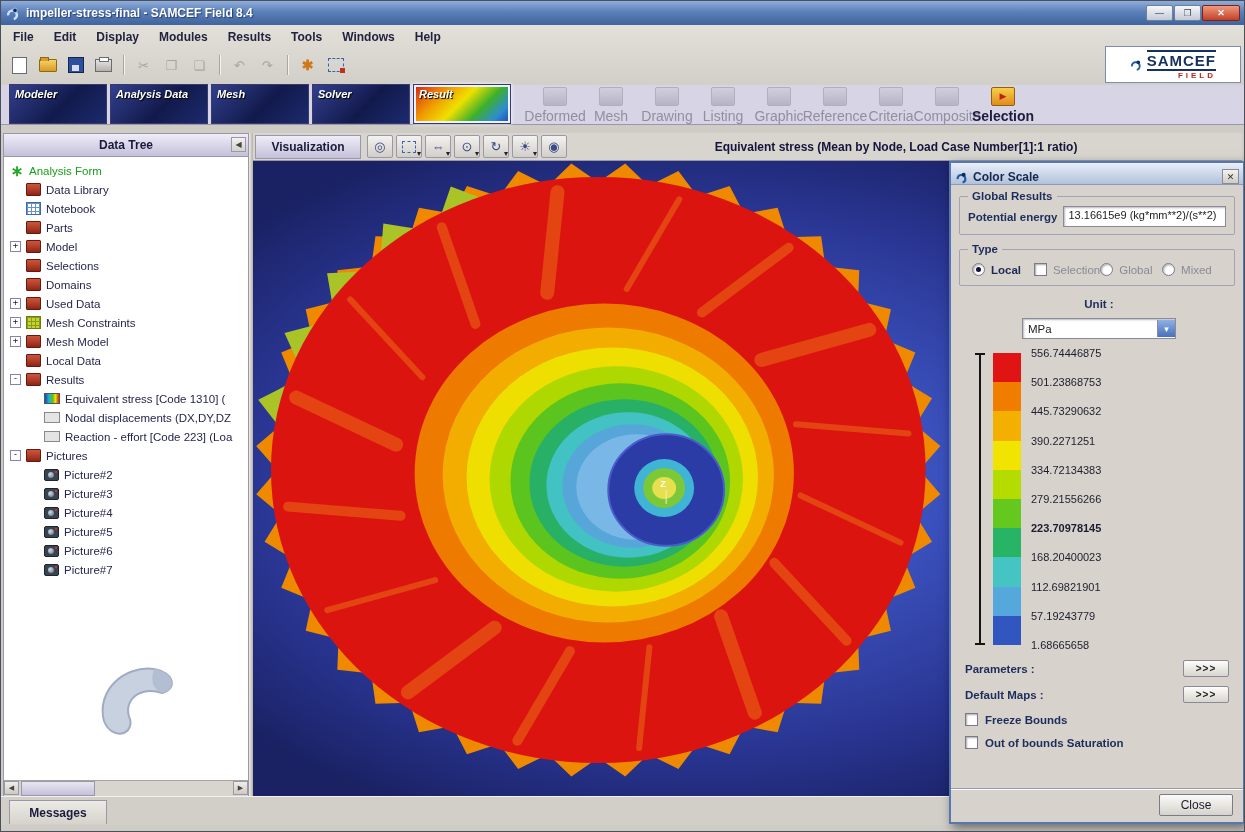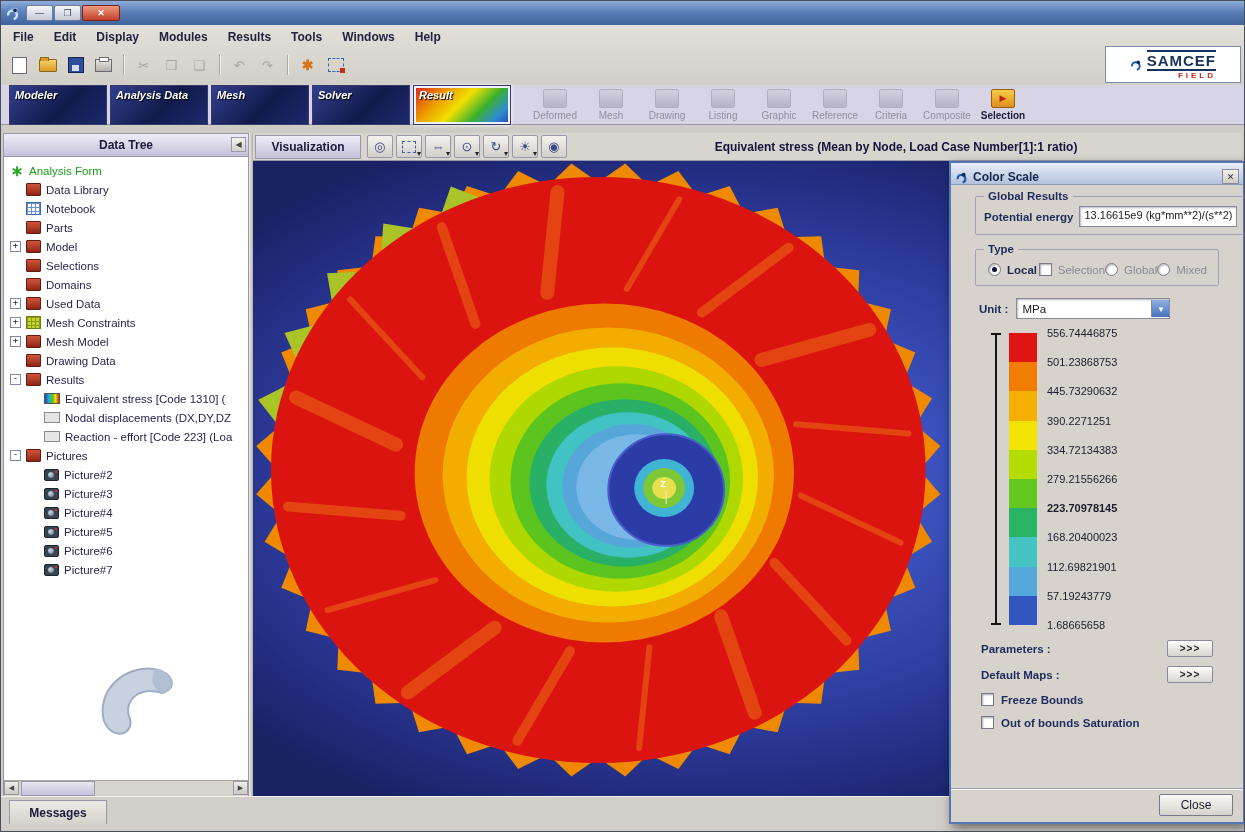--- a/index.html
+++ b/index.html
@@ -33,33 +33,33 @@
   .ic-fitsel::after{content:"";position:absolute;right:-2px;bottom:-2px;width:5px;height:5px;background:#c23018;}
   .annotate-glyph{color:#d07818;font-size:14px;font-weight:bold;}
   
   .brandbox{position:absolute;right:3px;top:45px;width:136px;height:37px;background:#fff;border:1px solid #7c8cac;
             display:flex;align-items:center;gap:5px;padding:2px 24px;box-sizing:border-box;}
   .brandtext{display:flex;flex-direction:column;align-items:flex-end;line-height:1;}
   .brandname{font-size:15px;font-weight:bold;letter-spacing:1px;color:#15315f;border-top:2px solid #15315f;border-bottom:2px solid #15315f;padding:1px 0;}
   .brandsub{font-size:8px;font-weight:bold;letter-spacing:3px;color:#c22818;margin-top:1px;}
   
   .modstrip{position:absolute;left:0;top:84px;right:0;height:40px;background:#d7d4e5;border-bottom:1px solid #9a98a8;
-            display:flex;align-items:center;padding-left:8px;box-sizing:border-box;}
+            display:flex;align-items:flex-end;padding-left:8px;box-sizing:border-box;}
   .modtabs{display:flex;gap:3px;}
   .mod-tab{width:98px;height:40px;position:relative;border:1px solid #3a3a6a;box-sizing:border-box;
            background:linear-gradient(135deg,#32408e 0%,#121a4c 55%,#1c2a6e 100%);}
   .mod-tab .mod-label{position:absolute;left:5px;top:3px;color:#fff;font-size:11px;font-weight:bold;font-style:italic;text-shadow:1px 1px 1px #000;}
   .mod-tab.tab-result{background:linear-gradient(135deg,#d81c1c 0%,#ef9a00 28%,#efe000 48%,#3cb02c 68%,#2e8cd0 85%,#2742ae 100%);}
   .mod-tab.active{box-shadow:0 0 0 2px #eef2ff inset,0 0 4px #fff;}
   .rtools{display:flex;gap:4px;margin-left:18px;}
   .rtool{width:52px;display:flex;flex-direction:column;align-items:center;gap:2px;}
   .rt-icon{width:22px;height:17px;border-radius:2px;background:linear-gradient(180deg,#cdcad6,#9794a6);border:1px solid #8c8a9a;opacity:.5;}
   .rtool.enabled .rt-icon{background:linear-gradient(180deg,#f6cf46,#e08c1e);border-color:#9c5c0e;opacity:1;display:flex;align-items:center;justify-content:center;}
   .rt-arrow{color:#c02010;font-size:9px;line-height:1;}
-  .rt-label{font-size:10px;color:#918e9e;}
+  .rt-label{font-size:14px;color:#918e9e;}
   .rtool.enabled .rt-label{color:#1c1c3c;font-weight:bold;}
   
   .leftpanel{position:absolute;left:2px;top:132px;width:246px;bottom:34px;background:#fff;border:1px solid #9a98a8;box-sizing:border-box;}
   .panel-header{position:absolute;left:0;top:0;right:0;height:22px;display:flex;align-items:center;justify-content:center;
                 background:linear-gradient(180deg,#efedf8,#c4c0da);border-bottom:1px solid #9a98a8;font-size:12px;font-weight:bold;color:#1a1a3c;}
   .collapse-btn{position:absolute;right:2px;top:3px;width:15px;height:15px;font-size:8px;line-height:13px;text-align:center;
                 border:1px solid #9a98a8;background:linear-gradient(180deg,#f4f2ee,#d4d1cb);padding:0;color:#444;}
   .tree{position:absolute;left:0;top:22px;right:0;bottom:15px;overflow:hidden;padding-top:5px;}
   .trow{display:flex;align-items:center;height:19px;white-space:nowrap;overflow:hidden;padding-left:6px;}
   .trow.lvl2{padding-left:24px;}
@@ -109,34 +109,34 @@
            border:1px solid #9a98a8;border-bottom:none;display:flex;align-items:center;justify-content:center;
            font-size:12px;font-weight:bold;color:#1c1c3c;}
   
   .dialog{position:absolute;left:948px;top:160px;width:296px;height:663px;z-index:50;background:#d7d3cc;
           border:2px solid #5577b2;box-shadow:3px 4px 10px rgba(0,0,10,.5);box-sizing:border-box;}
   .dlg-title{height:21px;background:linear-gradient(180deg,#e9eff9,#b2c1db);display:flex;align-items:flex-end;gap:5px;
              padding:0 4px;border-bottom:1px solid #8a9ab8;}
   .dlg-title span.t{flex:1;font-size:12px;font-weight:bold;color:#16284e;}
   .dlg-x{width:17px;height:15px;border:1px solid #8a8a9a;background:linear-gradient(180deg,#f4f2ee,#cfccc4);
          font-size:9px;line-height:12px;text-align:center;color:#333;padding:0;}
-  .dlg-body{position:absolute;left:0;right:0;top:21px;bottom:0;padding:6px 24px;box-sizing:border-box;}
+  .dlg-body{position:absolute;left:0;right:0;top:21px;bottom:0;padding:6px 8px;box-sizing:border-box;}
   fieldset.grp{border:1px solid #a2a2b6;border-radius:2px;margin:0 0 8px 0;padding:4px 8px 7px 8px;}
   fieldset.grp legend{font-size:11.5px;font-weight:bold;color:#1c2c5c;padding:0 4px;}
   .pe-row{display:flex;align-items:center;gap:6px;}
   .pe-label{font-size:11.5px;font-weight:bold;color:#1c2c5c;white-space:nowrap;}
   .field{flex:1;height:17px;background:#fff;border:1px solid #8a8a9a;box-shadow:inset 1px 1px 2px #b8b8c0;
          font-size:11px;color:#222;padding:1px 4px;line-height:15px;white-space:nowrap;overflow:hidden;}
   .type-grid{display:grid;grid-template-columns:1fr 1fr 1fr 1fr;row-gap:11px;padding:4px 2px 2px 4px;}
   .opt{display:flex;align-items:center;gap:6px;font-size:11.5px;font-weight:bold;color:#1a2a55;}
   .opt.disabled{color:#8a8a96;font-weight:normal;}
   .radio{width:11px;height:11px;flex:none;border-radius:50%;background:#fff;border:1px solid #7a7a8a;box-shadow:inset 1px 1px 2px #aaa;position:relative;}
   .radio.checked::after{content:"";position:absolute;left:3px;top:3px;right:3px;bottom:3px;border-radius:50%;background:#10103a;}
   .cbox{width:11px;height:11px;flex:none;background:#fff;border:1px solid #7a7a8a;box-shadow:inset 1px 1px 2px #aaa;}
-  .unit-row{display:flex;align-items:center;gap:8px;margin:12px 0 4px 4px;}
+  .unit-row{display:flex;align-items:center;gap:8px;margin:12px 0 4px 4px;flex-direction:column;}
   .unit-label{font-size:11.5px;font-weight:bold;color:#1c2c5c;}
   .combo{width:152px;height:19px;background:#fff;border:1px solid #8a8a9a;box-shadow:inset 1px 1px 2px #b8b8c0;
          display:flex;align-items:center;position:relative;}
   .combo .val{flex:1;font-size:11.5px;color:#222;padding-left:5px;}
   .combo-btn{width:17px;height:17px;background:linear-gradient(180deg,#8fb0e4,#4971ba);border-left:1px solid #8a8a9a;
              color:#fff;font-size:9px;display:flex;align-items:center;justify-content:center;}
   .scale-wrap{position:relative;height:302px;margin:10px 0 0 10px;}
   .ibeam{position:absolute;left:10px;top:4px;width:2px;height:292px;background:#151515;}
   .ibeam::before,.ibeam::after{content:"";position:absolute;left:-4px;width:10px;height:2px;background:#151515;}
   .ibeam::before{top:0;} .ibeam::after{bottom:0;}
@@ -156,20 +156,21 @@
 </head>
 <body>
 
 <div class="root">
 
   <div class="titlebar">
     <svg width="15" height="15" viewBox="0 0 24 24">
       <path d="M5,15 a7,7 0 1 1 9,6" stroke="#cfe2ff" stroke-width="4" fill="none"></path>
       <circle cx="16" cy="7" r="3.6" fill="#0c2a5e" stroke="#cfe2ff" stroke-width="1"></circle>
     </svg>
+    <span class="title">impeller-stress-final - SAMCEF Field 8.4</span>
     <div class="winbtns">
       <button class="wbtn">—</button>
       <button class="wbtn">❐</button>
       <button class="wbtn close">✕</button>
     </div>
   </div>
 
   <div class="chrome"></div>
   <div class="menubar" id="menubar">
       <div class="menu-item">File</div>
@@ -343,21 +344,21 @@
           <span class="tlabel">Mesh Constraints</span>
         </div>
         <div class="trow">
           <span class="exp">+</span>
           <span class="ti ti-folder"></span>
           <span class="tlabel">Mesh Model</span>
         </div>
         <div class="trow">
           <span class="expblank"></span>
           <span class="ti ti-folder"></span>
-          <span class="tlabel">Drawing Data</span>
+          <span class="tlabel">Local Data</span>
         </div>
         <div class="trow">
           <span class="exp">-</span>
           <span class="ti ti-folder"></span>
           <span class="tlabel">Results</span>
         </div>
         <div class="trow lvl2">
           <span class="expblank"></span>
           <span class="ti ti-colorbar"></span>
           <span class="tlabel">Equivalent stress [Code 1310] (</span>

